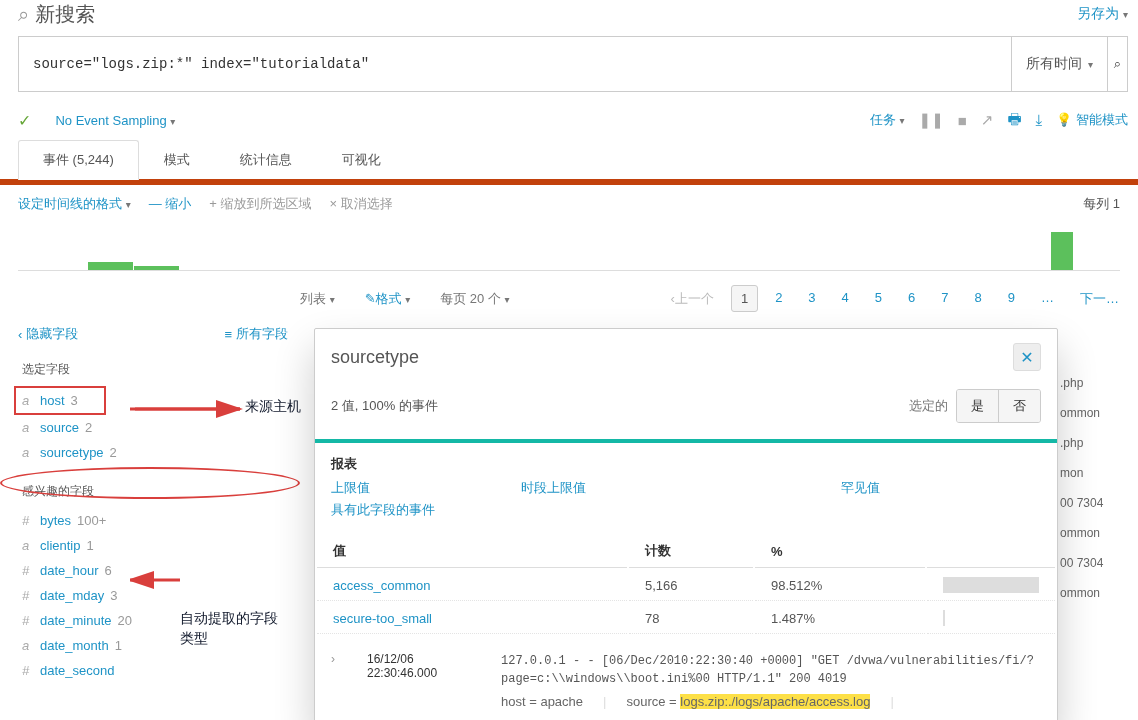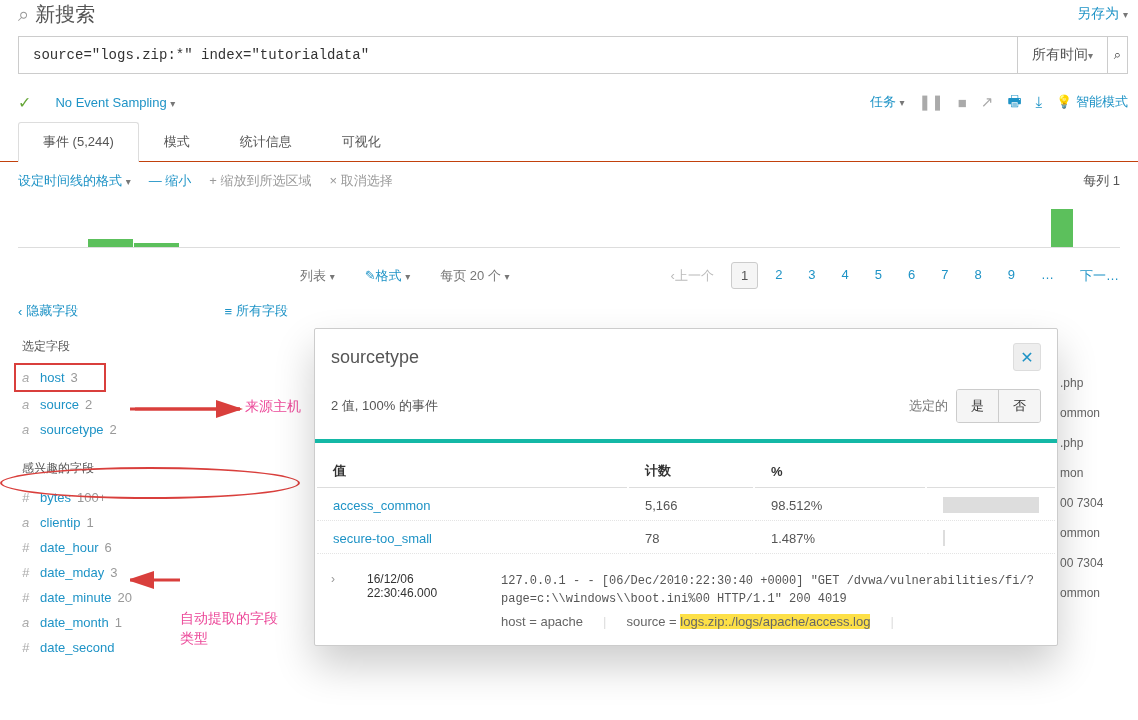--- a/index.html
+++ b/index.html
@@ -9,34 +9,34 @@
     .top-header { display: flex; align-items: center; padding: 0 10px 0 18px; height: 28px; }
     .search-icon-hdr { color: #999; font-size: 20px; margin-right: 6px; }
     .page-title { font-size: 20px; color: #555; font-weight: normal; }
     .top-right { margin-left: auto; display: flex; gap: 20px; }
     .top-link { color: #1e93c6; font-size: 14px; }
     
     
     .search-bar-row { display: flex; padding: 8px 10px 8px 18px; gap: 0; }
     .search-input-wrap { flex: 1; border: 1px solid #ccc; background: #fff; display: flex; align-items: center; }
     .search-input { flex: 1; border: none; padding: 10px 14px; font-family: "Courier New", monospace; font-size: 14px; color: #333; outline: none; }
-    .time-picker { border: 1px solid #ccc; border-left: none; padding: 0 14px; color: #555; font-size: 14px; display: flex; align-items: center; cursor: pointer; }
+    .time-picker { border: 1px solid #ccc; border-left: none; padding: 18px 14px; color: #555; font-size: 14px; display: flex; align-items: center; gap: 6px; cursor: pointer; }
     .search-btn { border: 1px solid #ccc; border-left: none; width: 20px; display:flex; align-items:center; justify-content:center; }
     
     
     .status-row { display: flex; align-items: center; padding: 4px 10px 4px 18px; height: 40px; }
     .check-icon { color: #65a637; font-size: 16px; margin-right: 6px; }
     .status-text { color: #555; font-size: 13px; }
     .sampling { color: #1e93c6; margin-left: 18px; font-size: 13px; }
     .status-right { margin-left: auto; display: flex; align-items: center; gap: 14px; }
     .status-link { color: #1e93c6; font-size: 13px; }
     .toolbar-icon { color: #aaa; font-size: 15px; cursor: pointer; }
     
     
-    .tabs-row { display: flex; border-bottom: 1px solid #c2410c; padding-left: 18px; }
+    .tabs-row { display: flex; border-bottom: 6px solid #c2410c; padding-left: 18px; }
     .tab { padding: 10px 24px; cursor: pointer; color: #555; border: 1px solid transparent; margin-bottom: -1px; font-size: 13px; }
     .tab.active { border: 1px solid #ddd; border-bottom: 1px solid #fff; background: #fff; border-top-left-radius: 3px; border-top-right-radius: 3px; }
     
     
     .timeline-controls { display: flex; padding: 10px 18px; gap: 18px; }
     .tc-link { color: #1e93c6; font-size: 13px; }
     .tc-muted { color: #999; font-size: 13px; }
     .tc-right { margin-left: auto; color: #555; font-size: 13px; }
     
     
@@ -85,21 +85,21 @@
     .popup-table td a { color: #1e93c6; text-decoration: none; }
     .bar-cell { background: #ddd; height: 16px; width: 96px; }
     .popup-bottom { padding: 16px; color: #555; font-size: 12px; }
     .bottom-row { display: flex; gap: 18px; align-items: flex-start; }
     .ts-col { width: 116px; color: #333; }
     .raw-text { font-family: "Courier New", monospace; color: #555; font-size: 12px; line-height: 1.5; flex: 1; }
     .meta-row { display: flex; gap: 20px; margin-top: 6px; font-size: 13px; color: #666; }
     .meta-row .hl { background: #fde047; }
     
     
-    .annot-text { color: #ec4899; font-size: 14px; position: absolute; }
+    .annot-text { color: #0f172a; font-size: 14px; position: absolute; }
     .annot-arrow { position: absolute; }
     .red-ellipse { position: absolute; border: 2px solid #d93f3c; border-radius: 50%; }
     
     
     .bg-events { position: absolute; left: 1060px; top: 368px; width: 78px; font-size: 12px; color: #666; line-height: 30px; }
     .bg-ev { white-space: nowrap; overflow: hidden; }
     
     .chevron { font-size: 10px; color: #777; }
   </style>
 </head>
@@ -265,20 +265,29 @@
   </div>
   <div class="popup-sub">
     <span class="popup-sub-text">2 值, 100% 的事件</span>
     <div class="popup-selected">
       <span style="color:#777">选定的</span>
       <div class="btn-group">
         <button>是</button>
         <button>否</button>
       </div>
     </div>
+  </div>
+  <div class="popup-reports">
+    <div class="report-title">报表</div>
+    <div style="display:grid;grid-template-columns: 190px 320px 1fr;">
+      <a style="color:#1e93c6">上限值</a>
+      <a style="color:#1e93c6">时段上限值</a>
+      <a style="color:#1e93c6">罕见值</a>
+    </div>
+    <a class="report-link2">具有此字段的事件</a>
   </div>
   <table class="popup-table">
     <tbody>
         <tr>
       <th style="width:310px">值</th>
       <th style="width:124px">计数</th>
       <th style="width:170px">%</th>
       <th></th>
     </tr>
     <tr>

